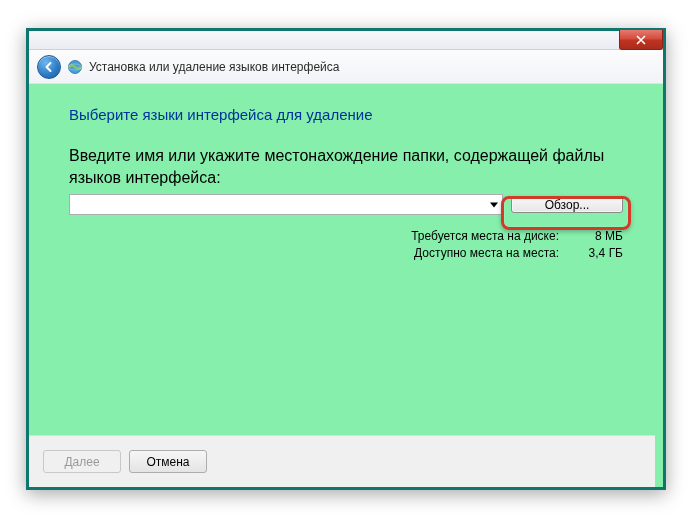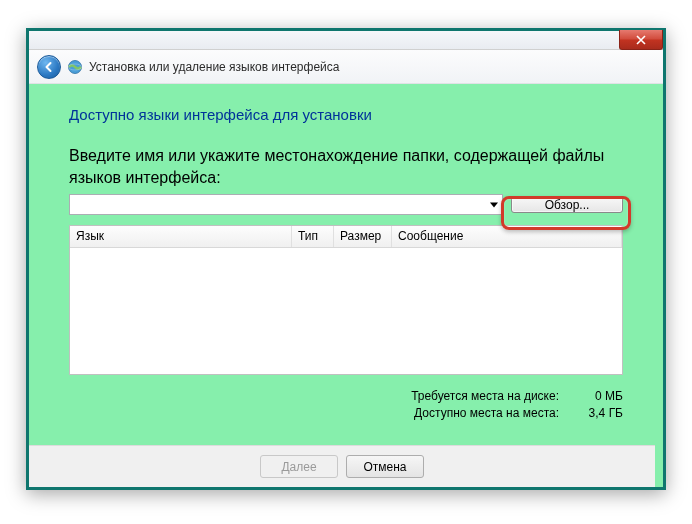--- a/index.html
+++ b/index.html
@@ -167,26 +167,26 @@
       gap: 16px;
       line-height: 1.4;
     }
     .disk-label { text-align: right; }
     .disk-value { width: 48px; text-align: right; }
     .footer {
       position: absolute;
       bottom: 0;
       left: 0;
       right: 8px;
-      height: 42px;
+      height: 52px;
       background: #f0f0f0;
       border-top: 1px solid #dcdcdc;
       display: flex;
       align-items: center;
-      justify-content: center;
+      justify-content: flex-start;
       padding: 0 14px;
       gap: 8px;
     }
     .footer button {
       width: 78px;
       height: 23px;
       font-size: 12px;
       font-family: inherit;
       border: 1px solid #adadad;
       border-radius: 3px;
@@ -222,44 +222,36 @@
       <svg viewBox="0 0 16 16">
         <circle cx="8" cy="8" r="6.5" fill="#4a9ed8" stroke="#2b6ea3" stroke-width="0.8"></circle>
         <path d="M2 8 Q5 5 8 8 Q11 11 14 8" stroke="#7fc46a" stroke-width="2.5" fill="none"></path>
         <ellipse cx="8" cy="8" rx="6.5" ry="3" fill="none" stroke="#fff" stroke-width="0.5" opacity="0.5"></ellipse>
       </svg>
     </div>
     <div class="header-title">Установка или удаление языков интерфейса</div>
   </div>
 
   <div class="content">
-    <h1 class="page-title">Доступно языки интерфейса для установки</h1>
+    <h1 class="page-title">Выберите языки интерфейса для удаление</h1>
     <div class="instruction">Введите имя или укажите местонахождение папки, содержащей файлы языков интерфейса:</div>
 
     <div class="path-row">
       <div class="combo">
         <span></span>
         <div class="arrow"></div>
       </div>
       <button class="browse-btn">Обзор...</button>
     </div>
 
-    <div class="listview">
-      <div class="listview-header">
-        <div class="col col-lang">Язык</div>
-        <div class="col col-type">Тип</div>
-        <div class="col col-size">Размер</div>
-        <div class="col col-msg">Сообщение</div>
-      </div>
-    </div>
 
     <div class="disk-info">
       <div class="disk-row">
         <span class="disk-label">Требуется места на диске:</span>
-        <span class="disk-value">0 МБ</span>
+        <span class="disk-value">8 МБ</span>
       </div>
       <div class="disk-row">
         <span class="disk-label">Доступно места на места:</span>
         <span class="disk-value">3,4 ГБ</span>
       </div>
     </div>
   </div>
 
   <div class="footer">
     <button disabled="">Далее</button>

